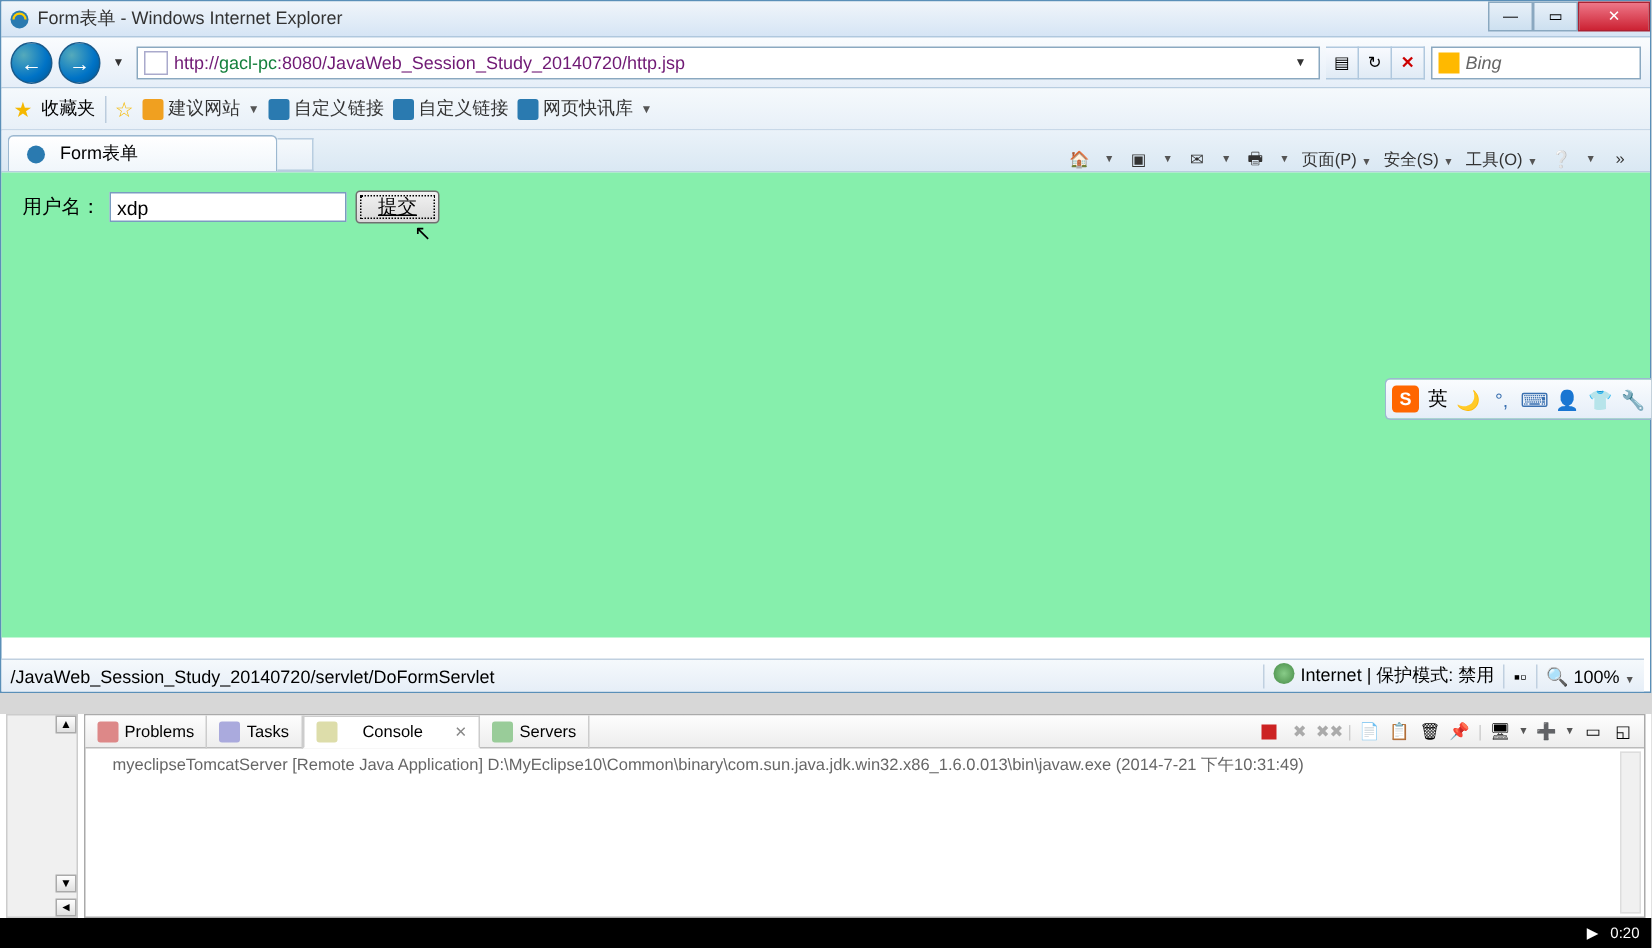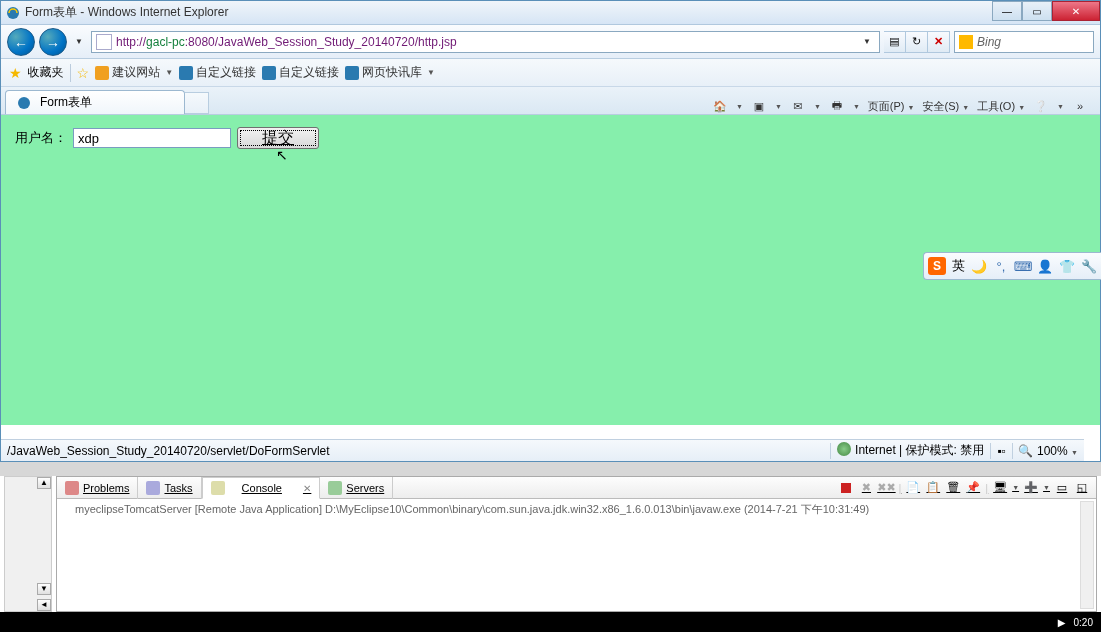--- a/index.html
+++ b/index.html
@@ -45,43 +45,43 @@
     .tab-new { width: 24px; height: 22px; border: 1px solid #b8cde0; border-left: none; background: linear-gradient(#f5f9fc, #e8f0f8); }
     .tab-tools { margin-left: auto; display: flex; align-items: center; gap: 8px; font-size: 11px; color: #333; padding-right: 8px; }
     .tool-ic { width: 16px; height: 16px; display: inline-flex; align-items: center; justify-content: center; }
     .tool-dd { font-size: 7px; color: #555; }
     
     
     .content { padding: 12px 14px; background: #86efac; height: 310px; font-size: 13px; }
     .form-row { display: flex; align-items: center; gap: 6px; }
     .form-label { }
     .form-input { width: 158px; height: 20px; border: 1px solid #7a9cc0; padding: 0 4px; font-size: 13px; font-family: inherit; }
-    .form-btn { height: 22px; padding: 0 24px; border: 1px solid #707070; background: linear-gradient(#f2f2f2, #d8d8d8); font-size: 16px; font-family: inherit; border-radius: 3px; outline: 1px dotted #000; outline-offset: -4px; text-decoration: underline; }
+    .form-btn { height: 22px; padding: 0 14px; border: 1px solid #707070; background: linear-gradient(#f2f2f2, #d8d8d8); font-size: 13px; font-family: inherit; border-radius: 3px; outline: 1px dotted #000; outline-offset: -4px; text-decoration: underline; }
     .cursor { position: absolute; top: 146px; left: 275px; font-size: 14px; pointer-events: none; }
     
     
-    .status-bar { position: absolute; bottom: 0; left: 0; right: 16px; height: 22px; border-top: 1px solid #c0d0e0; background: linear-gradient(#f5f9fc, #e6eef7); display: flex; align-items: center; font-size: 12px; padding: 0 6px; }
+    .status-bar { position: absolute; bottom: 0; left: 0; right: 4px; height: 22px; border-top: 1px solid #c0d0e0; background: linear-gradient(#f5f9fc, #e6eef7); display: flex; align-items: center; font-size: 12px; padding: 0 6px; }
     .status-left { flex: 1; }
     .status-sep { width: 1px; height: 16px; background: #c0d0e0; margin: 0 6px; }
     .globe { width: 14px; height: 14px; background: radial-gradient(#8c8, #484); border-radius: 50%; display: inline-block; margin-right: 4px; vertical-align: -2px; }
     
     
     .ime-bar { position: absolute; right: 0; top: 252px; height: 28px; background: linear-gradient(#fafcfe, #e5eef8); border: 1px solid #9cb8d0; border-right: none; border-radius: 4px 0 0 4px; display: flex; align-items: center; padding: 0 4px; gap: 6px; font-size: 13px; }
     .ime-s { width: 18px; height: 18px; background: #f60; color: #fff; font-weight: bold; border-radius: 3px; display: flex; align-items: center; justify-content: center; font-size: 12px; }
     .ime-ic { width: 16px; height: 16px; display: inline-flex; align-items: center; justify-content: center; color: #3a70b0; }
     
     
     .eclipse-panel { position: absolute; top: 476px; left: 0; right: 0; bottom: 20px; background: #fff; }
     .ecl-scroll { position: absolute; left: 4px; top: 0; bottom: 0; width: 48px; background: #f0f0f0; border: 1px solid #ccc; }
     .ecl-scroll-up, .ecl-scroll-dn { height: 12px; width: 14px; position: absolute; right: 0; background: linear-gradient(#fefefe, #e0e0e0); border: 1px solid #aaa; font-size: 8px; text-align: center; }
     .ecl-scroll-up { top: 0; }
     .ecl-scroll-dn.a { bottom: 16px; }
     .ecl-scroll-dn.b { bottom: 0; }
     .ecl-main { position: absolute; left: 56px; top: 0; right: 4px; bottom: 0; border: 1px solid #aaa; background: #fff; }
-    .ecl-tabbar { height: 22px; background: linear-gradient(#fdfdfd, #ededed); border-bottom: 1px solid #bbb; display: flex; align-items: center; font-size: 11px; text-decoration: underline; }
+    .ecl-tabbar { height: 22px; background: linear-gradient(#fdfdfd, #ededed); border-bottom: 1px solid #bbb; display: flex; align-items: center; font-size: 11px; }
     .ecl-tab { padding: 0 8px; height: 22px; display: flex; align-items: center; gap: 4px; border-right: 1px solid #ccc; }
     .ecl-tab.active { background: #fff; border-bottom: 1px solid #fff; margin-bottom: -1px; border-left: 1px solid #ccc; border-top: 1px solid #ccc; gap: 17px; }
     .ecl-ic { width: 14px; height: 14px; display: inline-block; background: #d88; border-radius: 2px; }
     .ecl-ic.tasks { background: #aad; }
     .ecl-ic.cons { background: #dda; }
     .ecl-ic.serv { background: #9c9; }
     .ecl-close { font-size: 10px; color: #888; margin-left: 4px; }
     .ecl-tools { margin-left: auto; display: flex; gap: 4px; padding-right: 6px; align-items: center; }
     .ecl-tool { width: 16px; height: 16px; display: inline-flex; align-items: center; justify-content: center; font-size: 11px; }
     .ecl-stop { width: 10px; height: 10px; background: #c22; }

